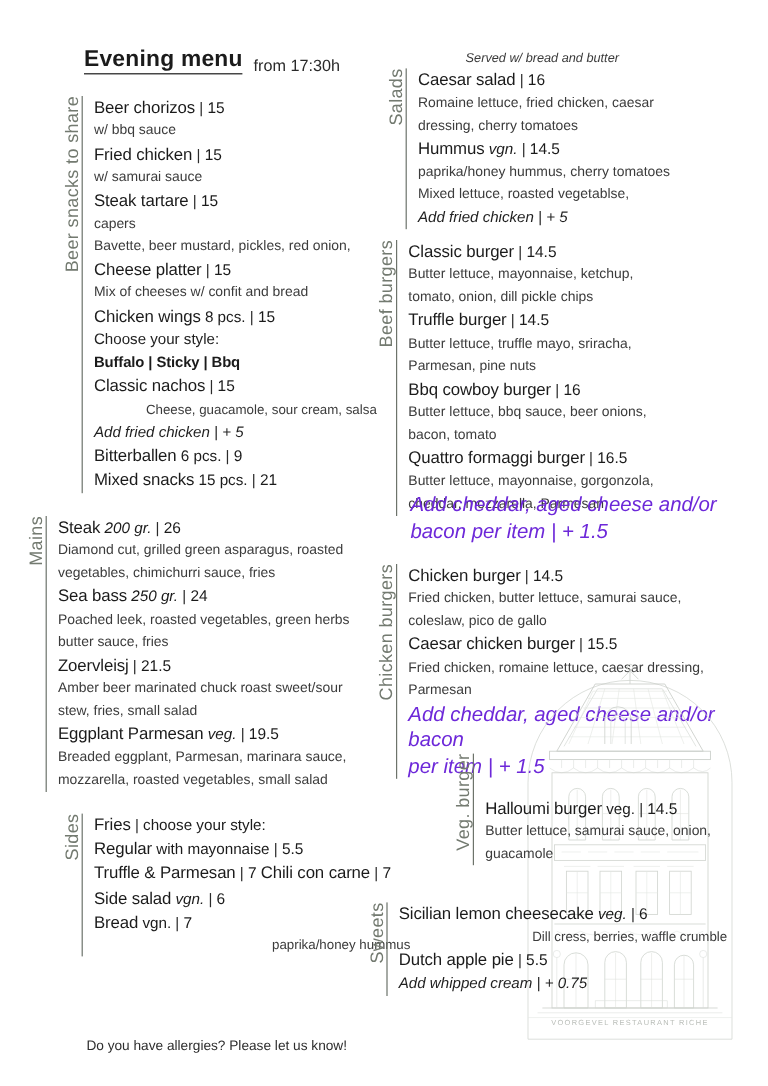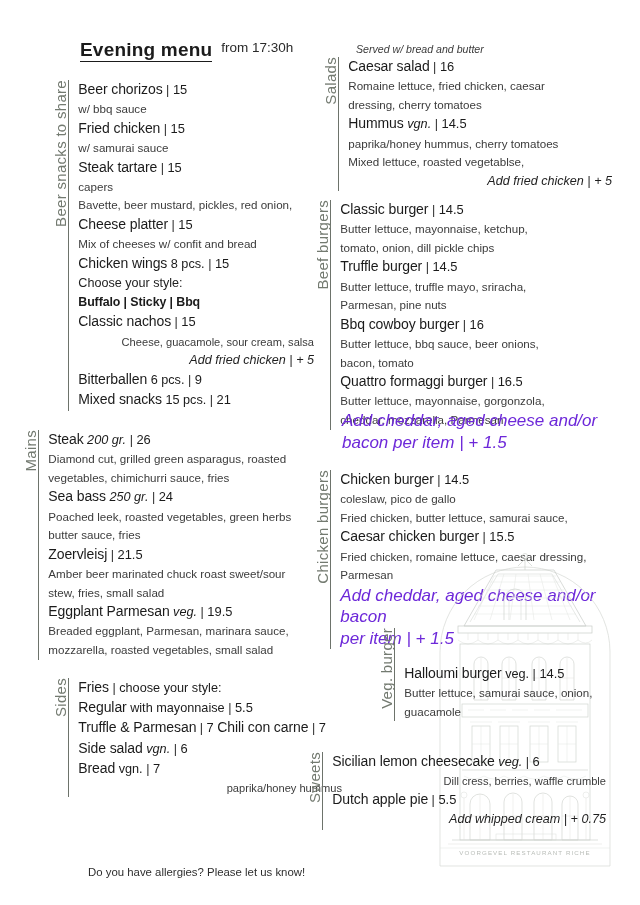--- a/index.html
+++ b/index.html
@@ -22,24 +22,24 @@
   #page {
     position: absolute;
     inset: 0;
     width: 640px;
     height: 905px;
   }
 
   
   .header {
     position: absolute;
-    left: 80px;
+    left: 70px;
     top: 40px;
     display: flex;
-    align-items: flex-start;
+    align-items: flex-end;
     gap: 9px;
   }
   .header .title {
     font-size: 19px;
     font-weight: 600;
     letter-spacing: .2px;
     border-bottom: 1.5px solid #1b1b1b;
     padding-bottom: 1px;
     line-height: 1.05;
   }
@@ -112,21 +112,20 @@
     font-size: 11.1px;
     line-height: 18px;
     color: #3b3b3b;
     text-align: right;
   }
   .note-it {
     font-size: 12.6px;
     line-height: 19.6px;
     font-style: italic;
     color: #1f1f1f;
-    text-align: right;
   }
   .note-it-lg {
     font-size: 17px;
     line-height: 21.5px;
     font-style: italic;
     color: #6d28d9;
   }
   .styles {
     font-size: 12.4px;
     line-height: 19.2px;
@@ -142,21 +141,21 @@
   .served {
     font-size: 10.6px;
     font-style: italic;
     color: #3a3a3a;
     line-height: 15px;
   }
 
   
   .footer {
     position: absolute;
-    left: 88px;
+    left: 72px;
     top: 866px;
     font-size: 11.4px;
     color: #2e2e2e;
   }
 
   
   .illo {
     position: absolute;
     left: 434px;
     top: 548px;
@@ -334,21 +333,21 @@
         <span class="nm">Bread</span>
         <span class="qty">vgn.</span>
         <span class="sep">|</span>
         <span class="pr">7</span>
       </div>
       <div class="desc-sm">paprika/honey hummus</div>
 
     </div>
   </div>
 
-  <div class="served" style="position:absolute; left:356px; top:42px;">Served w/ bread and butter</div>
+  <div class="served" style="position:absolute; left:388px; top:42px;">Served w/ bread and butter</div>
 
   <div class="section" style="left:322px; top:57px; width:290px;">
     <div class="sec-label">Salads</div>
     <div class="sec-rule"></div>
     <div class="sec-body">
 
       <div class="item">
         <span class="nm">Caesar salad</span>
         <span class="sep">|</span>
         <span class="pr">16</span>
@@ -417,22 +416,22 @@
   <div class="section" style="left:314px; top:470px; width:306px;">
     <div class="sec-label">Chicken burgers</div>
     <div class="sec-rule"></div>
     <div class="sec-body">
 
       <div class="item">
         <span class="nm">Chicken burger</span>
         <span class="sep">|</span>
         <span class="pr">14.5</span>
       </div>
+      <div class="desc">Fried chicken, butter lettuce, samurai sauce,</div>
       <div class="desc">coleslaw, pico de gallo</div>
-      <div class="desc">Fried chicken, butter lettuce, samurai sauce,</div>
 
       <div class="item">
         <span class="nm">Caesar chicken burger</span>
         <span class="sep">|</span>
         <span class="pr">15.5</span>
       </div>
       <div class="desc">Fried chicken, romaine lettuce, caesar dressing,</div>
       <div class="desc">Parmesan</div>
 
       <div class="note-it-lg">Add cheddar, aged cheese and/or bacon</div>

